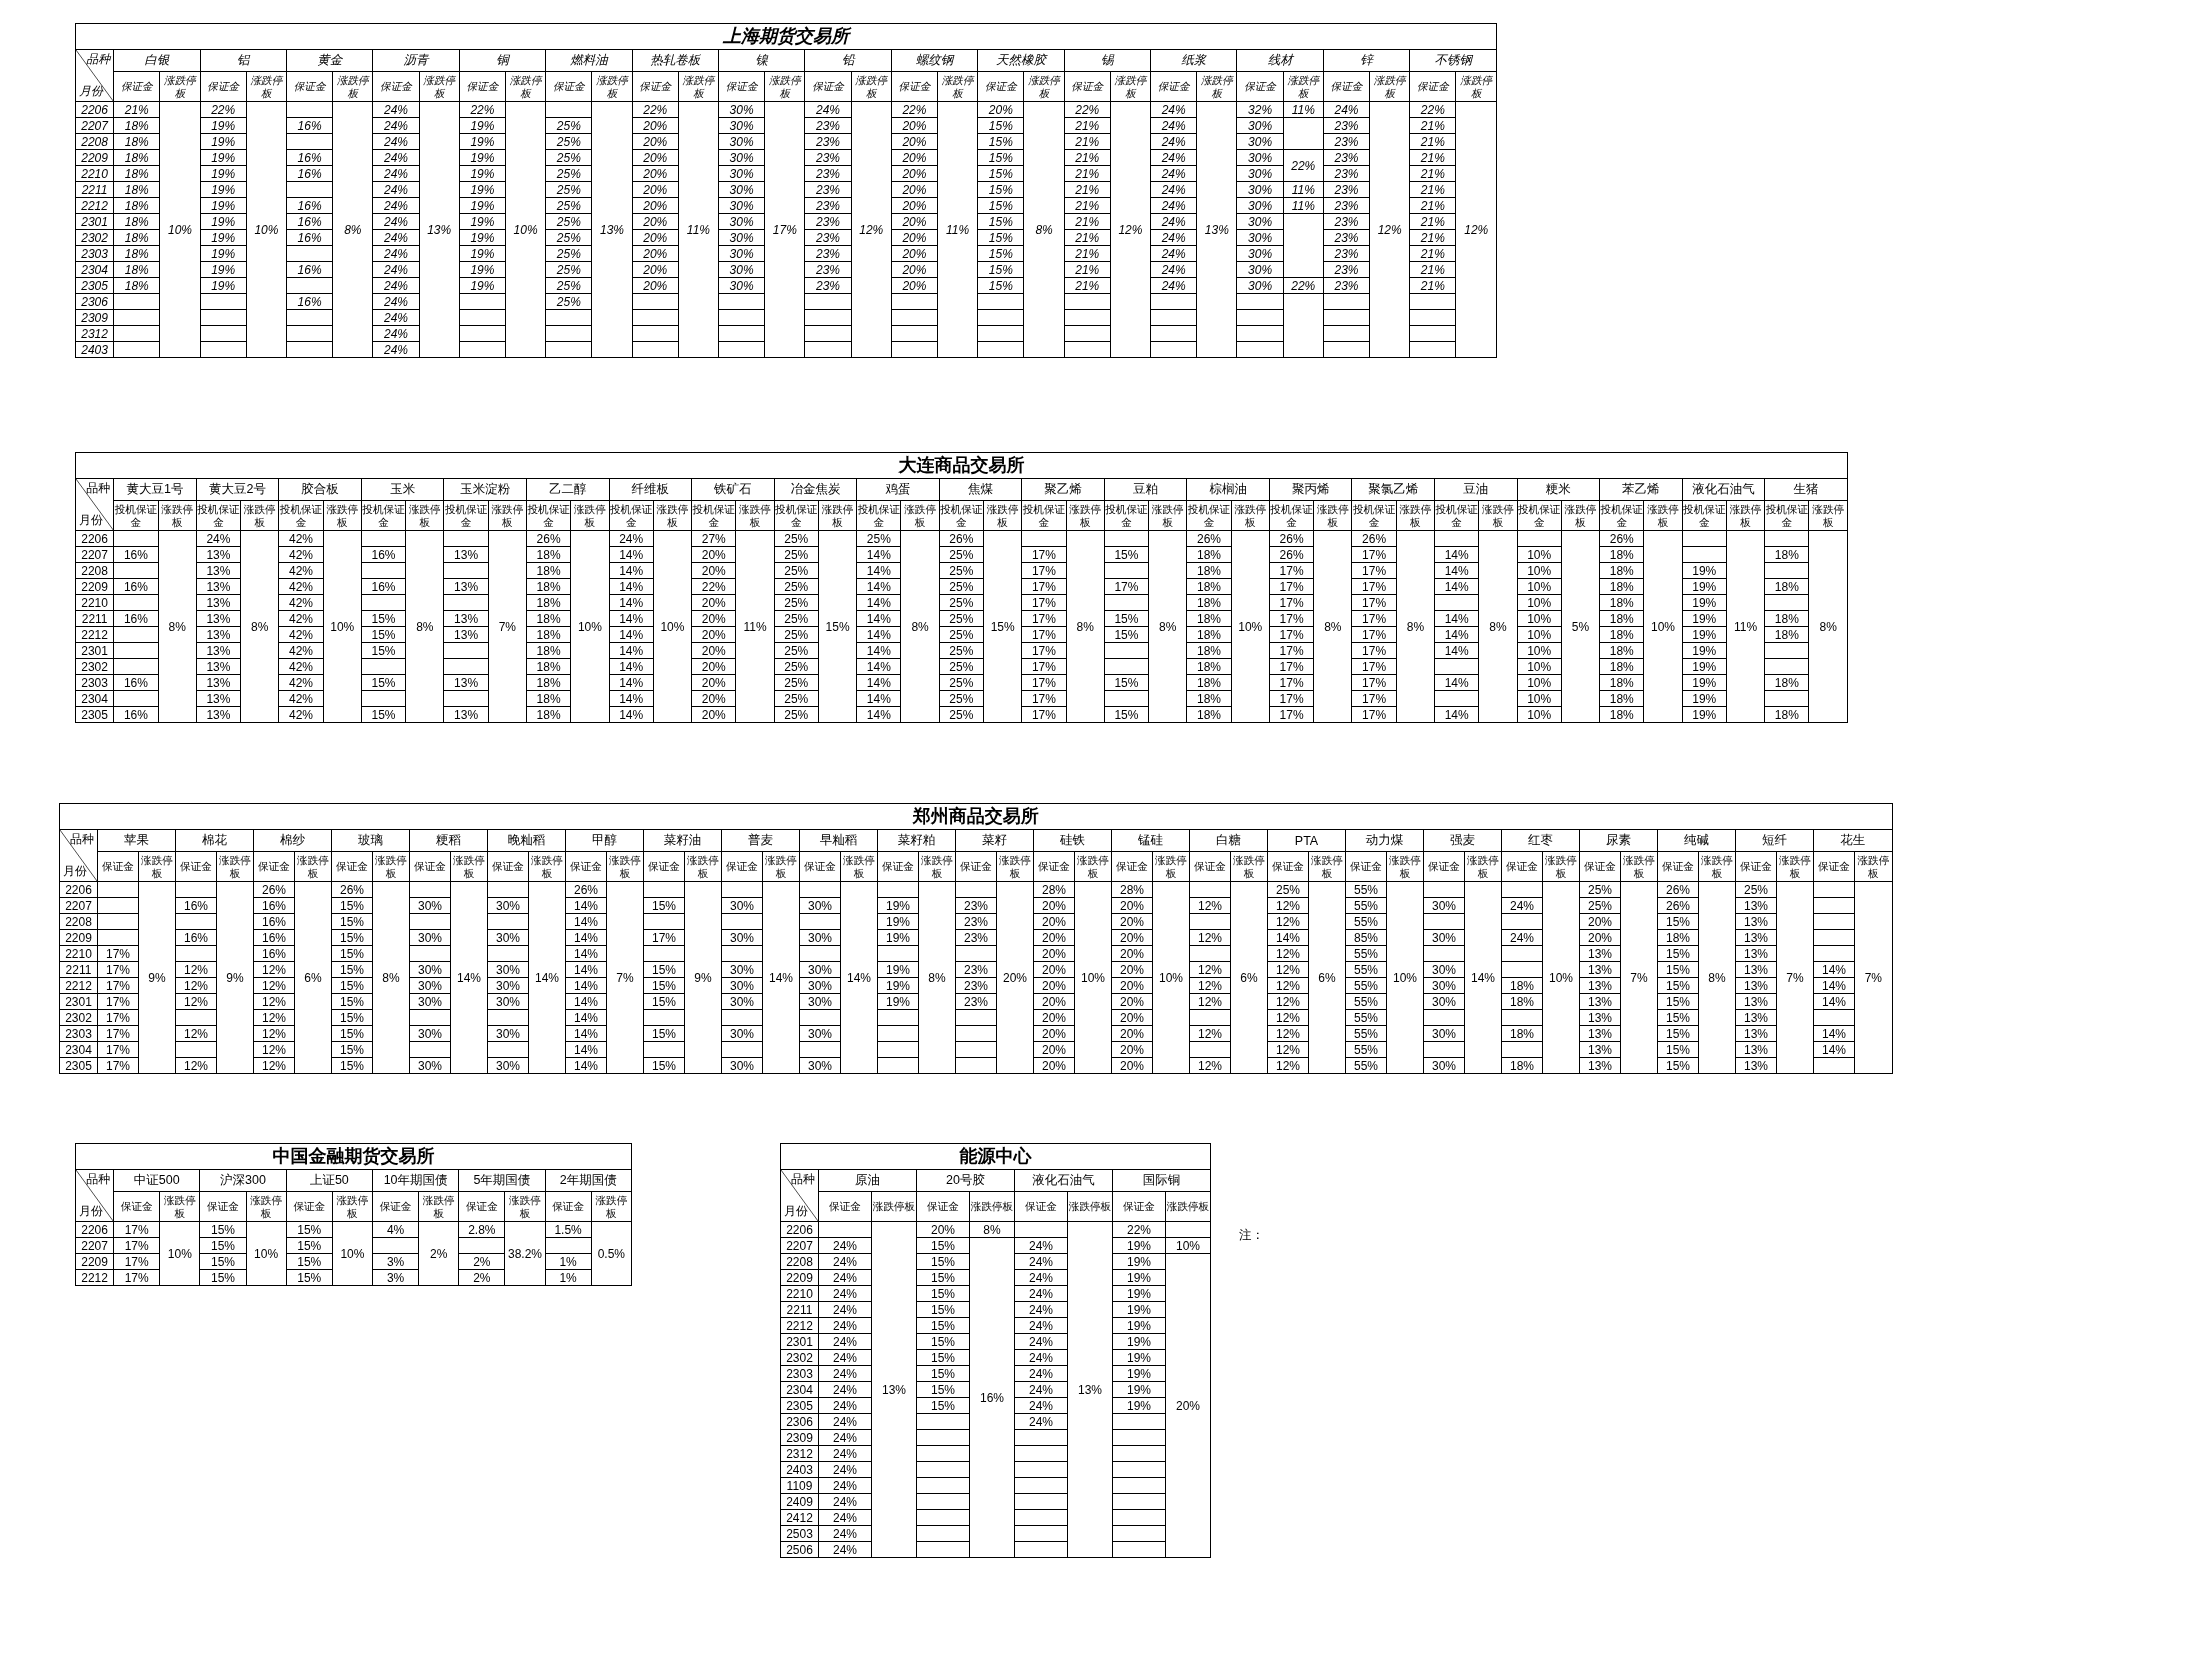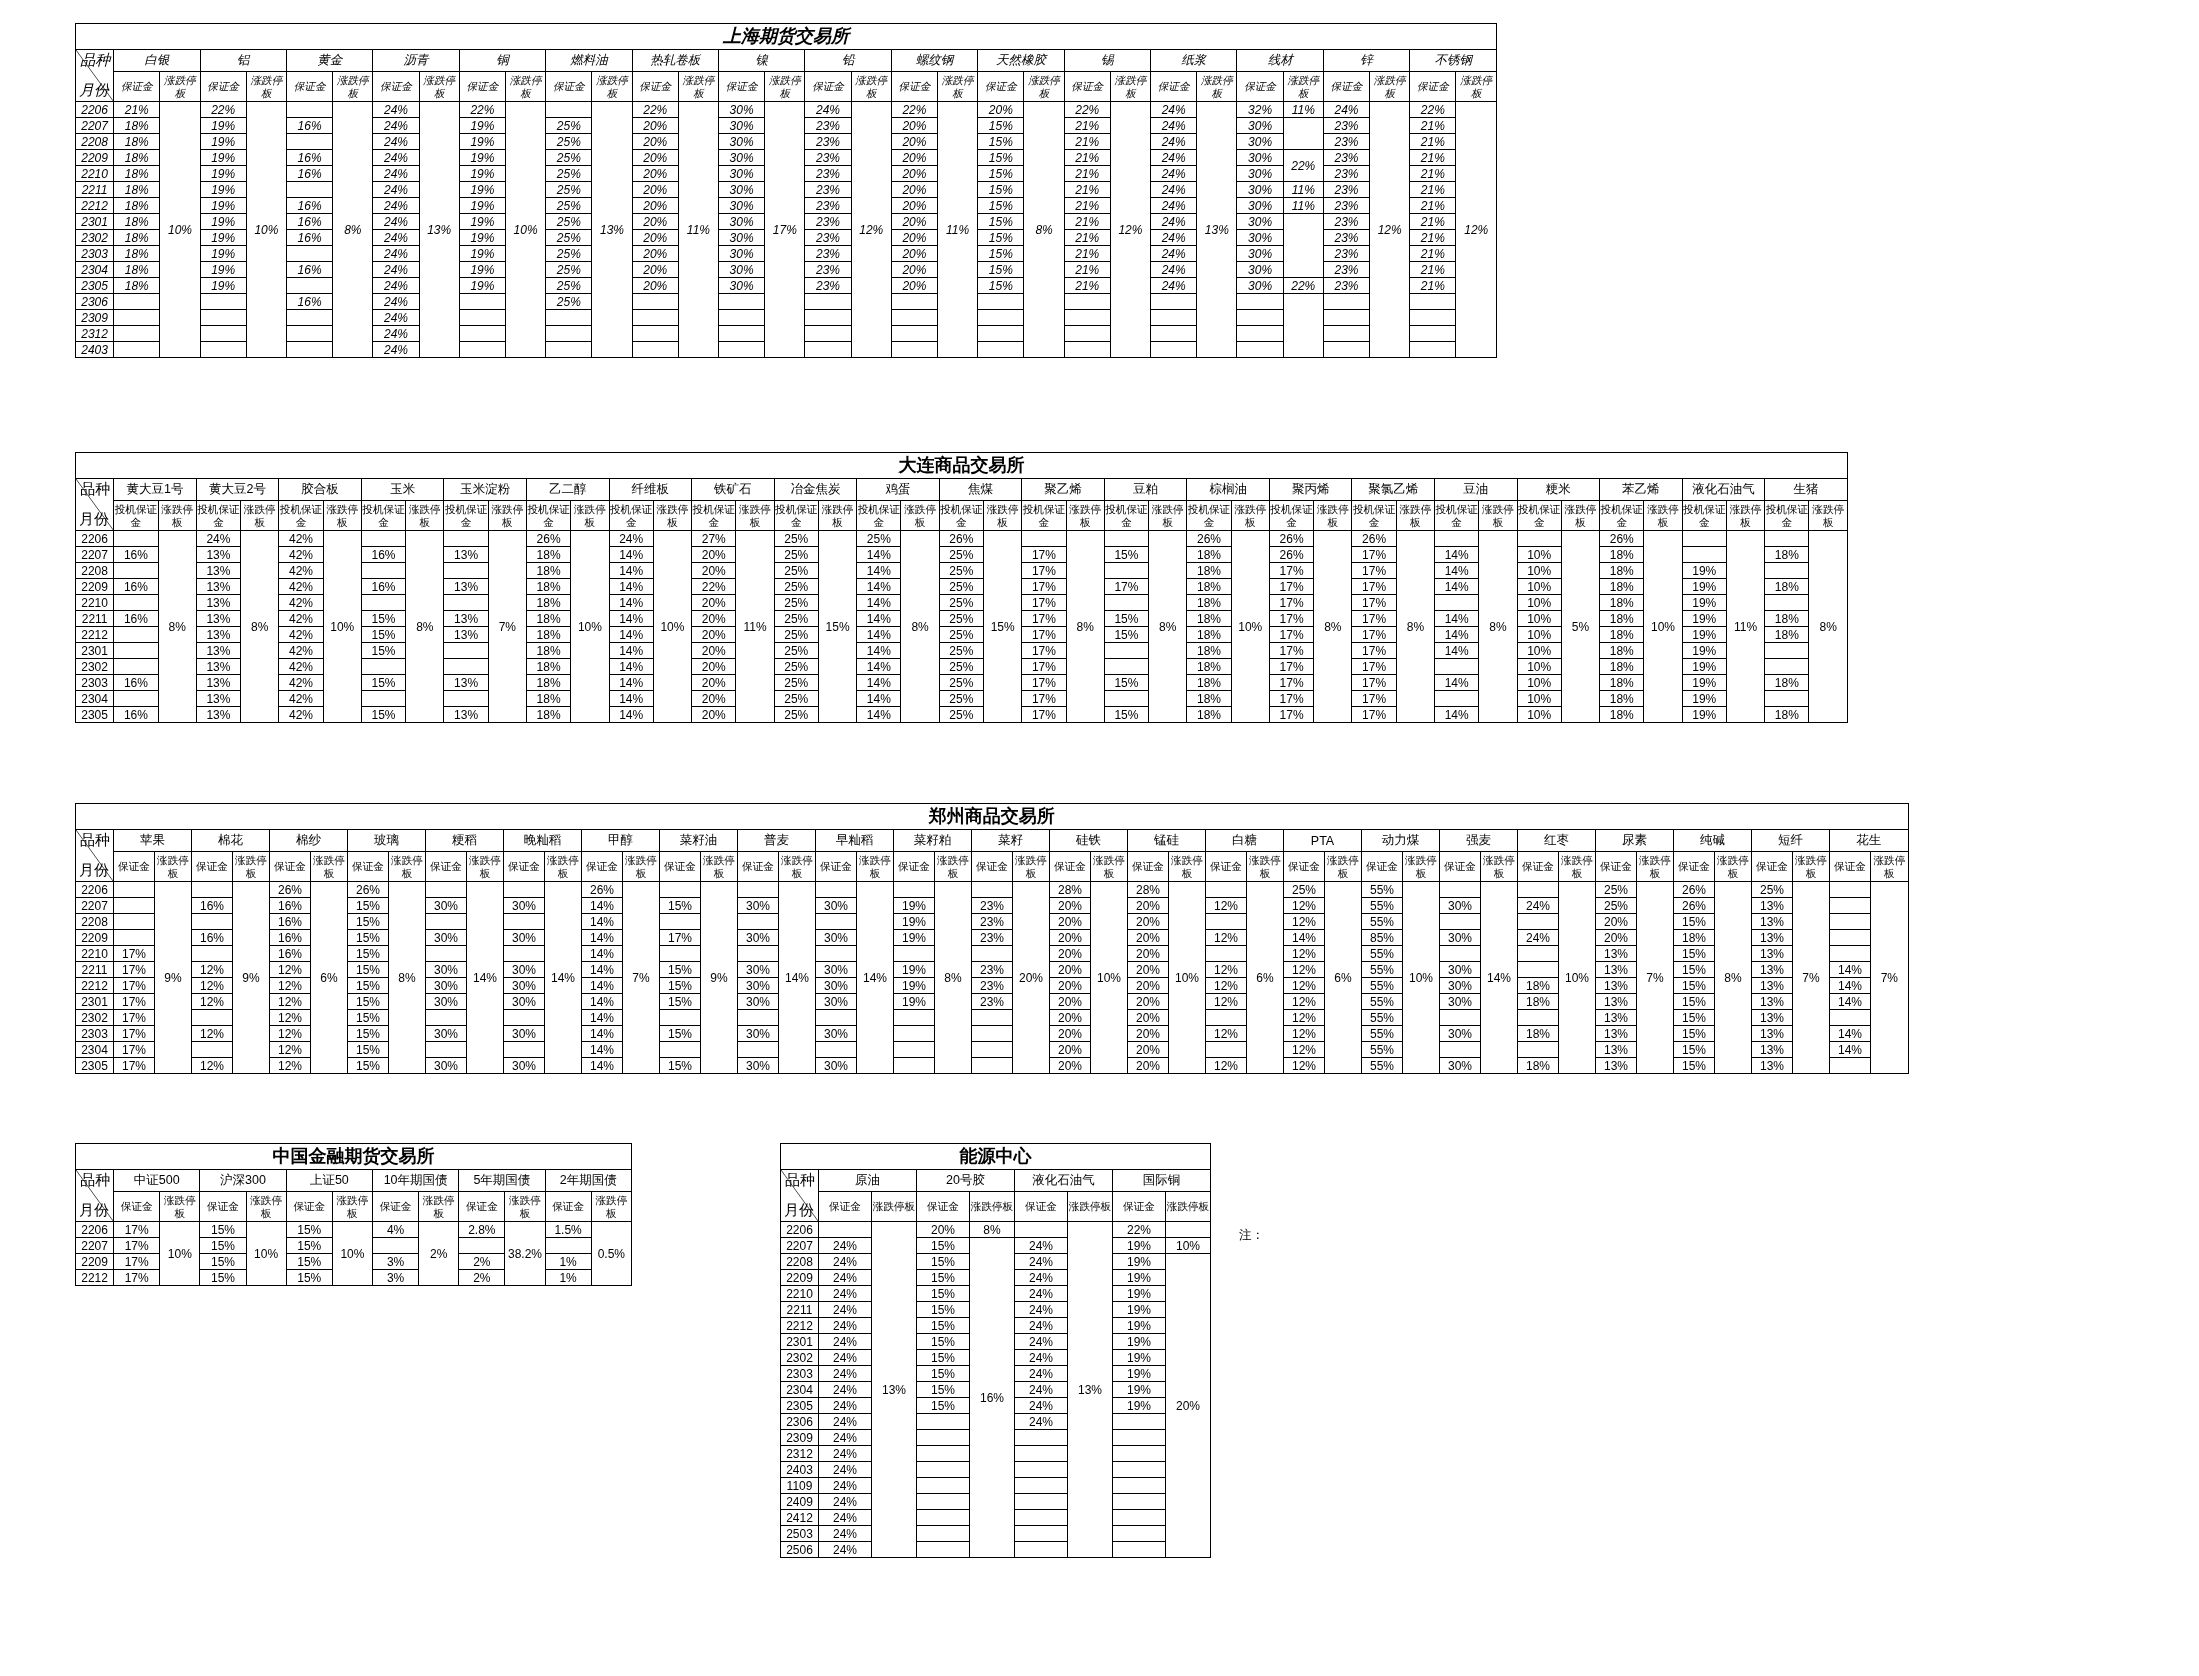--- a/index.html
+++ b/index.html
@@ -5,21 +5,21 @@
   html,body{margin:0;padding:0;background:#ffffff;}
   body{font-family:"Liberation Sans","DejaVu Sans",sans-serif;color:#000;}
   #page{position:relative;width:2199px;height:1676px;overflow:hidden;}
   .doc-title{position:absolute;left:0;top:5.8px;width:1057px;text-align:center;font-size:16.3px;font-weight:bold;}
   table{border-collapse:collapse;table-layout:fixed;}
   td,th{border:1px solid #000;padding:0;margin:0;text-align:center;vertical-align:middle;font-size:12.5px;font-weight:normal;}
   .sect{position:absolute;}
   .sect-title{font-size:18px;font-weight:bold;text-align:center;height:25px;line-height:25px;}
   .hdr-prod{font-size:12.5px;height:21px;}
   .hdr-sub{font-size:10.6px;height:29px;line-height:12.5px;}
-  .corner{position:relative;font-size:15px;height:50px;}
+  .corner{position:relative;font-size:12px;height:50px;}
   .corner .c1{position:absolute;right:2.9px;top:1px;}
   .corner .c2{position:absolute;left:2.9px;bottom:1px;}
   .corner .slash{position:absolute;left:0;top:0;width:100%;height:100%;}
   .datarow td{height:15px;font-size:12px;}
   .vcell{font-size:12px;}
   .note{position:absolute;font-size:12.5px;}
   .sw{display:inline-block;width:42px;height:12.5px;border:1px solid #000;vertical-align:middle;margin-right:5.8px;}
   .legend-row{margin-bottom:2.9px;white-space:nowrap;}
 </style>
 </head>
@@ -890,21 +890,21 @@
             <td>14%</td>
             <td>10%</td>
             <td>18%</td>
             <td>19%</td>
             <td>18%</td>
           </tr>
         </tbody>
       </table>
     </div>
 
-  <div class="sect" id="sect-czce" style="left:75px;top:803px;">
+  <div class="sect" id="sect-czce" style="left:59px;top:803px;">
       <table style="width:1828px">
         <colgroup>
           <col style="width:38px">
           <col style="width:41px">
           <col style="width:37px">
           <col style="width:41px">
           <col style="width:37px">
           <col style="width:41px">
           <col style="width:37px">
           <col style="width:41px">

